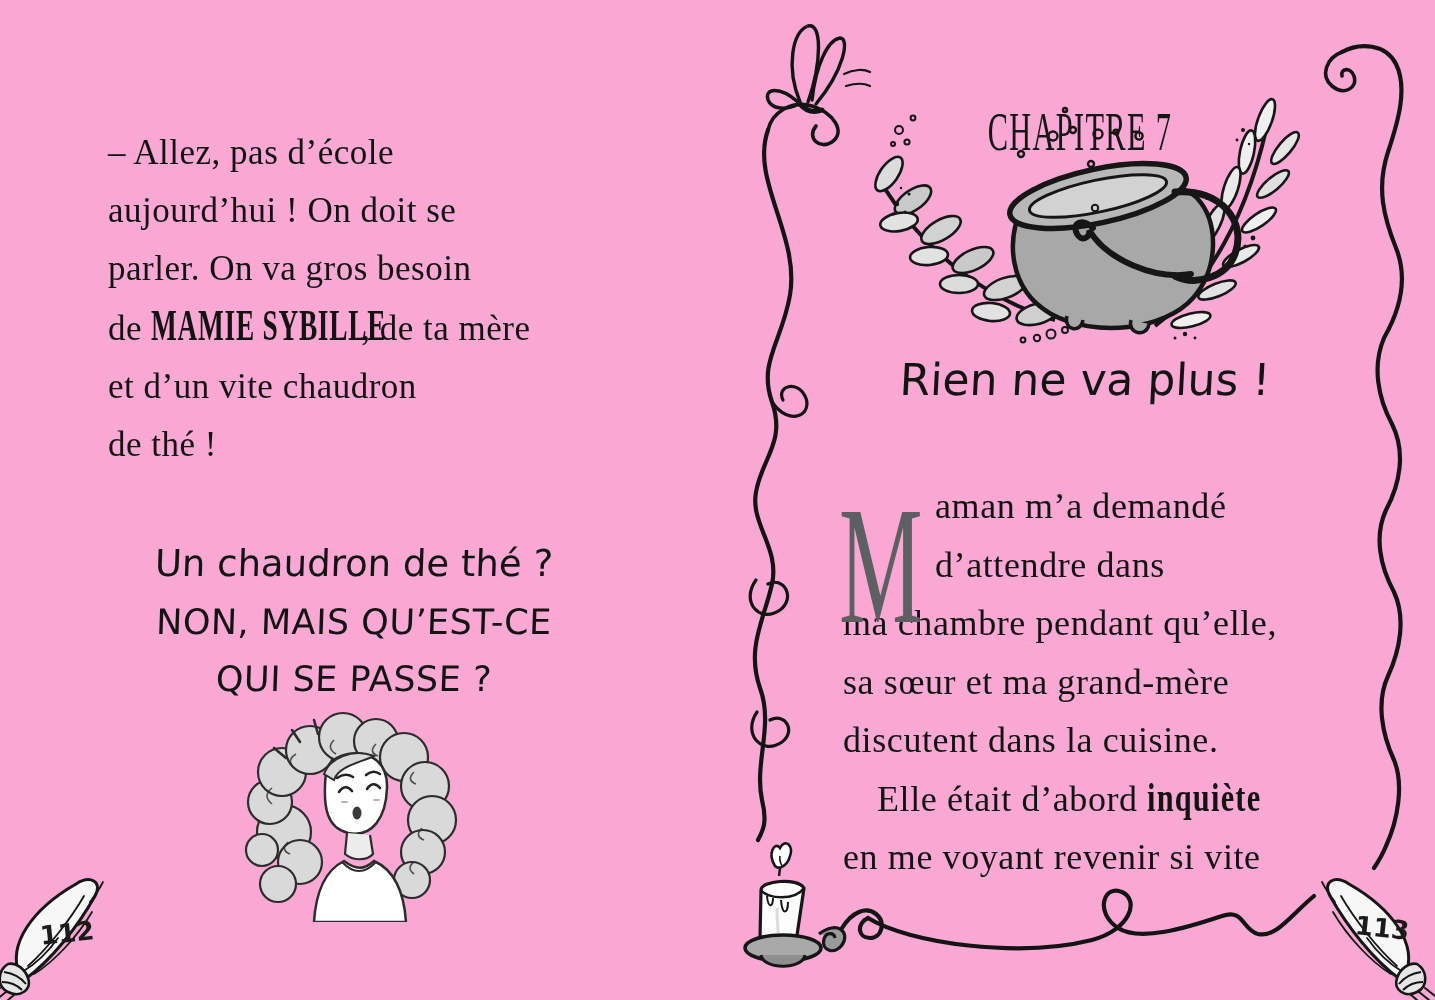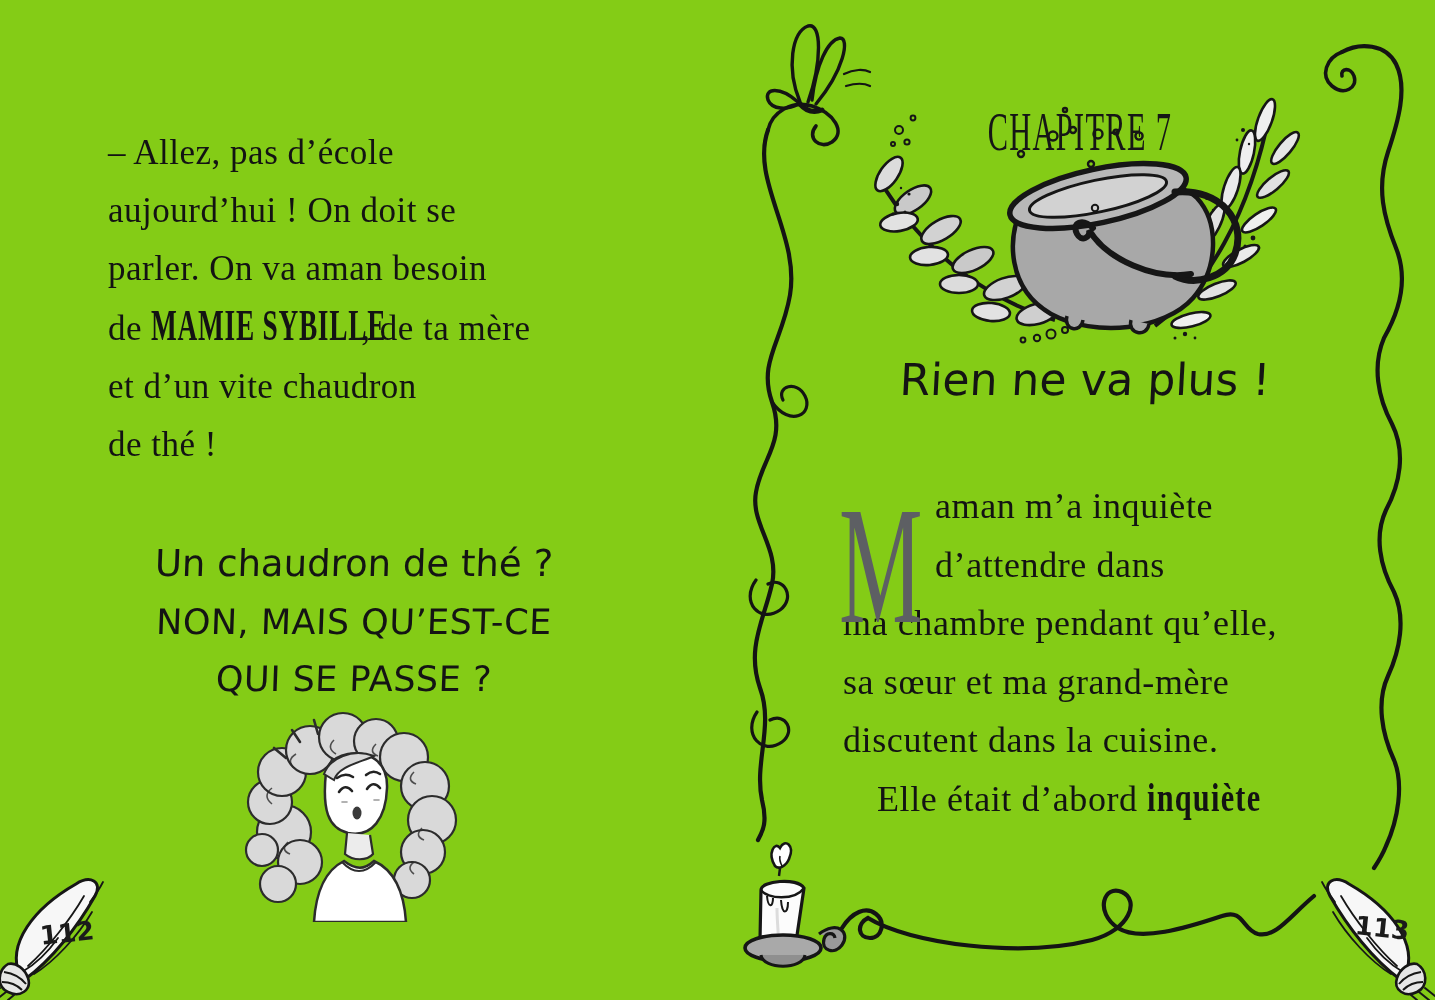--- a/index.html
+++ b/index.html
@@ -1,17 +1,17 @@
 <!DOCTYPE html>
 <html><head>
 <meta charset="utf-8">
 <style>
   html,body{margin:0;padding:0;background:#ffffff;}
   body{width:1435px;height:1000px;overflow:hidden;}
-  .canvas{position:relative;width:1435px;height:1000px;background:#84cc16;color:#161616;}
+  .canvas{position:relative;width:1435px;height:1000px;background:#f9a8d4;color:#161616;}
   .abs{position:absolute;}
   
   .serif{font-family:"Liberation Serif",serif;font-size:35px;letter-spacing:.5px;line-height:58px;white-space:nowrap;color:#131313;}
   .para{left:108px;top:124px;}
   .rbody{left:843px;top:477px;}
   .rbody .serif{font-size:36px;line-height:58.5px;letter-spacing:.6px;}
   .ind-drop{padding-left:92px;}
   .ind-sm{padding-left:34px;}
   .dropcap{position:absolute;left:-4px;top:4px;font-family:"Liberation Serif",serif;font-size:168px;line-height:1;color:#5d5f63;transform:scale(.56,1);transform-origin:0 0;}
   
@@ -34,21 +34,21 @@
   svg{display:block;}
 </style>
 </head>
 <body>
 
 <div class="canvas">
 
   <div class="abs para">
     <div class="serif">– Allez, pas d’école</div>
     <div class="serif">aujourd’hui ! On doit se</div>
-    <div class="serif">parler. On va aman besoin</div>
+    <div class="serif">parler. On va gros besoin</div>
     <div class="serif"><span>de </span><span class="cond mamie"><span>MAMIE SYBILLE</span></span><span>, de ta mère</span></div>
     <div class="serif">et d’un vite chaudron</div>
     <div class="serif">de thé !</div>
   </div>
 
   <div class="abs thought hand">
     <div class="h1">Un chaudron de thé ?</div>
     <div class="h2">NON, MAIS QU’EST-CE</div>
     <div class="h2">QUI SE PASSE ?</div>
   </div>
@@ -244,26 +244,27 @@
       <path d="M212 228 C 208 242, 226 246, 228 232" fill="#a8a8a8" stroke="#161616" stroke-width="3.4"></path>
       <path d="M276 232 C 272 246, 292 250, 294 236" fill="#a8a8a8" stroke="#161616" stroke-width="3.4"></path>
       <ellipse cx="240" cy="120" rx="3.2" ry="3.2" fill="none" stroke="#161616" stroke-width="2"></ellipse>
     </g>
   </svg>
 
   <div class="abs rtitle hand">Rien ne va plus !</div>
 
   <div class="abs rbody">
     <div class="dropcap">M</div>
-    <div class="serif ind-drop">aman m’a inquiète</div>
+    <div class="serif ind-drop">aman m’a demandé</div>
     <div class="serif ind-drop">d’attendre dans</div>
     <div class="serif">ma chambre pendant qu’elle,</div>
     <div class="serif">sa sœur et ma grand-mère</div>
     <div class="serif">discutent dans la cuisine.</div>
     <div class="serif ind-sm"><span>Elle était d’abord </span><span class="cond inquiete"><span>inquiète</span></span></div>
+    <div class="serif">en me voyant revenir si vite</div>
   </div>
 
   <svg class="abs" style="left:735px;top:838px;" width="120" height="150" viewBox="0 0 120 150">
     <path d="M40 28 C 32 15, 40 3, 45 10 C 50 0, 60 7, 54 21 C 51 28, 44 32, 40 28 Z" fill="#ffffff" stroke="#161616" stroke-width="2.6"></path>
     <path d="M45 18 C 44 22, 46 26, 47 28" fill="none" stroke="#161616" stroke-width="1.6"></path>
     <path d="M45 30 L 44 38" stroke="#161616" stroke-width="2.4"></path>
     <path d="M26 52 C 26 43, 62 39, 69 50 L 61 104 C 54 113, 30 111, 25 102 Z" fill="#fcfcfc" stroke="#161616" stroke-width="3.2"></path>
     <path d="M26 52 C 32 61, 60 63, 69 50" fill="none" stroke="#161616" stroke-width="2.4"></path>
     <g fill="none" stroke="#161616" stroke-width="2">
       <path d="M32 58 C 33 70, 38 70, 38 60"></path>

